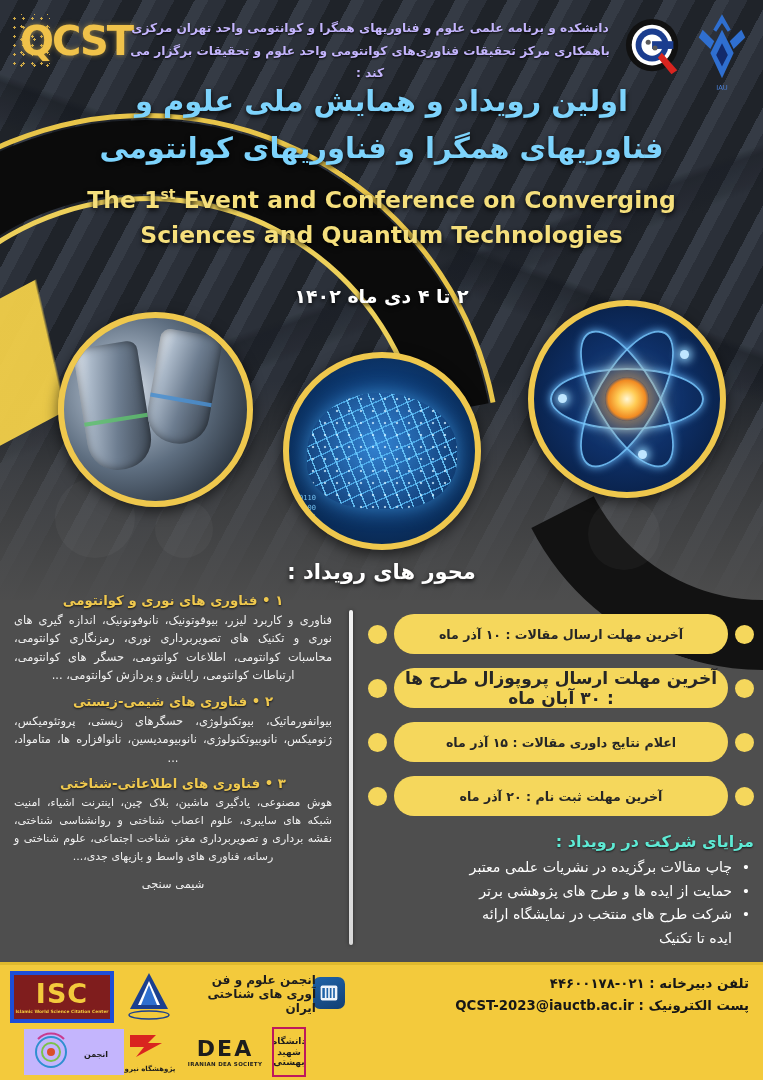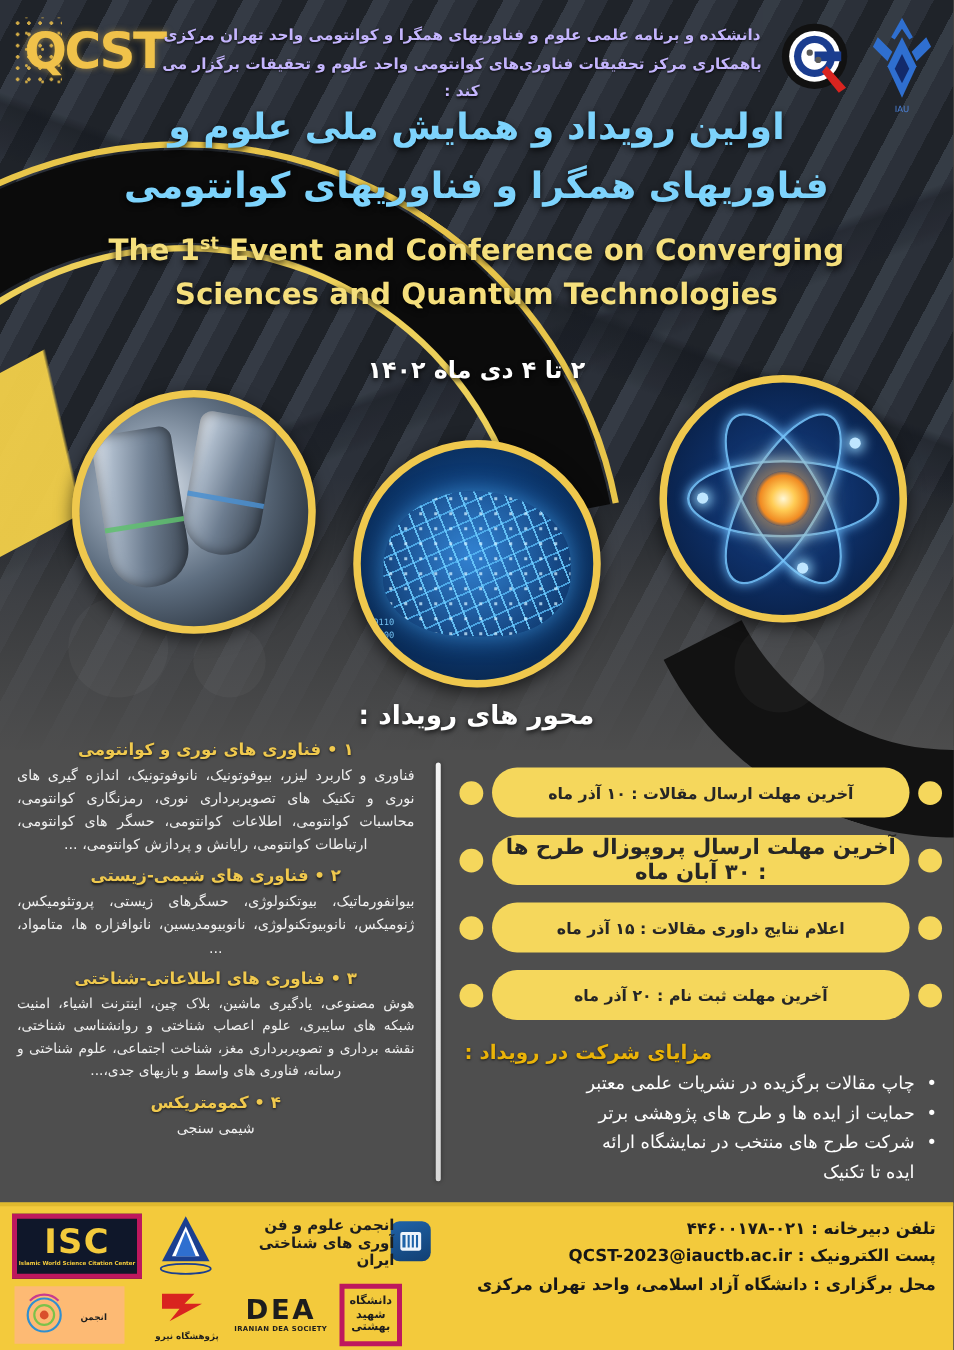--- a/index.html
+++ b/index.html
@@ -172,21 +172,21 @@
     flex:1 1 auto;background:#f5d75c;border-radius:24px;height:40px;
     display:flex;align-items:center;justify-content:center;
     color:#262626;font-size:12.6px;font-weight:bold;direction:rtl;
     padding:0 8px;text-align:center;
   }
   .pill.tight{font-size:17px;}
 
   
   .benefits{position:absolute;left:372px;top:832px;width:382px;direction:rtl;text-align:right;}
   .benefits-head{
-    color:#eab308;font-size:16px;font-weight:bold;text-align:left;margin-bottom:6px;
+    color:#5eead4;font-size:16px;font-weight:bold;text-align:right;margin-bottom:6px;
     text-shadow:0 1px 2px rgba(0,0,0,.7);
   }
   .benefit-item{
     color:#fff;font-size:14.2px;line-height:1.52;margin-bottom:2px;text-align:right;
     padding-right:4px;
   }
   .benefit-item .bl{color:#fff;margin-left:5px;}
   .benefit-cont{color:#fff;font-size:14.2px;line-height:1.52;text-align:right;padding-right:22px;}
 
   
@@ -200,33 +200,33 @@
   }
   .footer-contact .ltr{direction:ltr;unicode-bidi:embed;display:inline-block;}
   .footer-globe{
     position:absolute;right:418px;top:12px;width:32px;height:32px;border-radius:7px;
     background:linear-gradient(160deg,#1f63a8,#123f73);
     display:flex;align-items:center;justify-content:center;
   }
   .footer-logos{position:absolute;left:0;top:0;width:340px;height:118px;}
   .lg{position:absolute;display:flex;align-items:center;justify-content:center;
       font-weight:bold;overflow:hidden;}
-  .lg-isc{left:10px;top:6px;width:104px;height:52px;background:#0f172a;border:4px solid #be185d;
+  .lg-isc{left:10px;top:6px;width:104px;height:52px;background:#7f1d1d;border:4px solid #1d4ed8;
     color:#f3ca3c;font-size:27px;letter-spacing:1px;flex-direction:column;line-height:1;}
   .lg-isc .sub{font-size:4.4px;color:#f3ca3c;margin-top:3px;letter-spacing:0;}
   .lg-pyr{left:122px;top:4px;width:54px;height:54px;}
   .lg-cog{left:196px;top:4px;width:120px;height:50px;color:#1d1d1d;font-size:12px;
     direction:rtl;}
-  .lg-small1{left:12px;top:64px;width:88px;height:46px;background:#fdba74;}
+  .lg-small1{left:24px;top:64px;width:100px;height:46px;background:#c4b5fd;}
   .lg-arrow{left:122px;top:62px;width:56px;height:50px;}
   .lg-dea{left:182px;top:68px;width:86px;height:40px;color:#1d1d1d;
     flex-direction:column;line-height:1;}
   .lg-dea .d{font-size:22px;letter-spacing:2px;}
   .lg-dea .s{font-size:5.5px;letter-spacing:.3px;margin-top:2px;}
-  .lg-sbu{left:272px;top:62px;width:50px;height:50px;border:4px solid #be185d;
+  .lg-sbu{left:272px;top:62px;width:34px;height:50px;border:2px solid #be185d;
     color:#1d1d1d;font-size:9px;direction:rtl;line-height:1.15;text-align:center;}
 </style>
 </head>
 <body>
 
 <div class="bg-base"></div>
 <div class="bg-building"></div>
 <div class="bg-fade"></div>
 <div class="bg-lower"></div>
 
@@ -328,21 +328,20 @@
   </div>
   <div>
     <div class="topic-title">۲ • فناوری های شیمی-زیستی</div>
     <div class="topic-body">بیوانفورماتیک، بیوتکنولوژی، حسگرهای زیستی، پروتئومیکس، ژنومیکس، نانوبیوتکنولوژی، نانوبیومدیسین، نانوافزاره ها، متامواد، ...</div>
   </div>
   <div>
     <div class="topic-title">۳ • فناوری های اطلاعاتی-شناختی</div>
     <div class="topic-body small">هوش مصنوعی، یادگیری ماشین، بلاک چین، اینترنت اشیاء، امنیت شبکه های سایبری، علوم اعصاب شناختی و روانشناسی شناختی، نقشه برداری و تصویربرداری مغز، شناخت اجتماعی، علوم شناختی و رسانه، فناوری های واسط و بازیهای جدی،...</div>
   </div>
   <div>
-    <div class="topic-title">۴ • کمومتریکس</div>
     <div class="topic-body">شیمی سنجی</div>
   </div>
 </div>
 
 <div class="deadlines">
   <div class="pill-row">
     <div class="bullet-dot"></div>
     <div class="pill">آخرین مهلت ارسال مقالات : ۱۰ آذر ماه</div>
     <div class="bullet-dot"></div>
   </div>
@@ -394,24 +393,20 @@
 
   <div class="footer-contact">
     <div>
       <span>تلفن دبیرخانه :</span>
       <span>۰۲۱-۴۴۶۰۰۱۷۸</span>
     </div>
     <div>
       <span>پست الکترونیک :</span>
       <span class="ltr">QCST-2023@iauctb.ac.ir</span>
     </div>
-    <div>
-      <span>محل برگزاری :</span>
-      <span>دانشگاه آزاد اسلامی، واحد تهران مرکزی</span>
-    </div>
   </div>
 
   <div class="footer-logos">
     <div class="lg lg-isc">
       <span>ISC</span>
       <span class="sub">Islamic World Science Citation Center</span>
     </div>
 
     <div class="lg lg-pyr">
       <svg viewBox="0 0 54 54" width="54" height="54">

